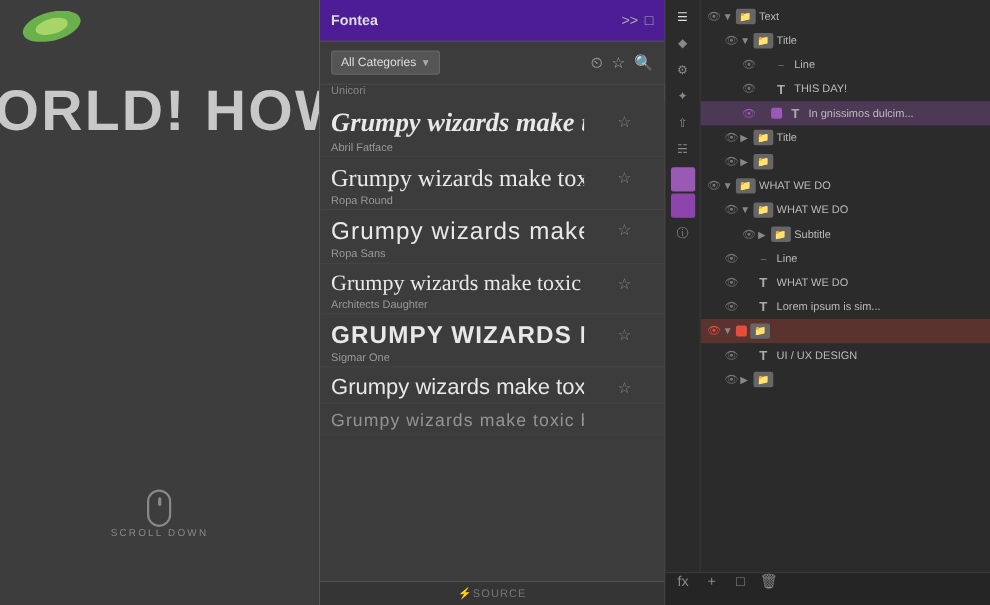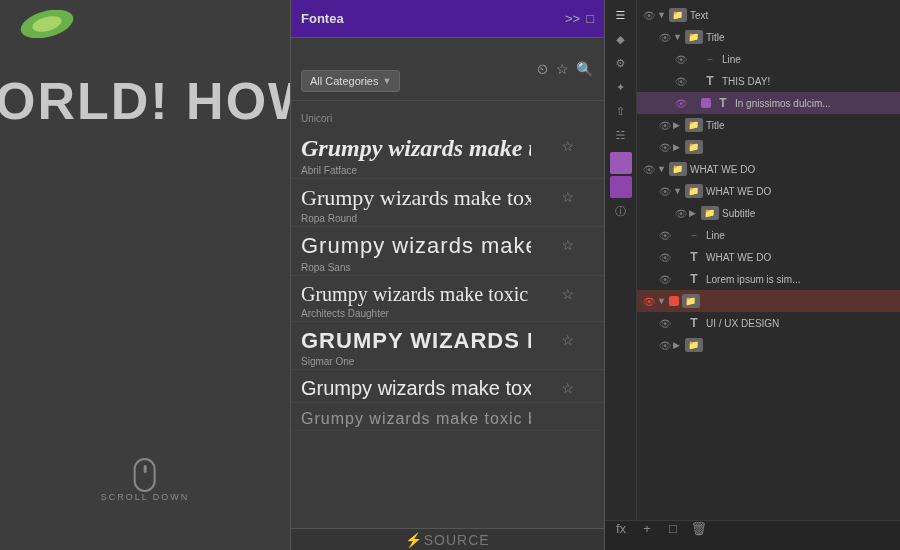--- a/index.html
+++ b/index.html
@@ -37,21 +37,21 @@
       left: -5px;
       font-size: 52px;
       font-weight: 900;
       color: #c8c8c8;
       letter-spacing: 2px;
       line-height: 1;
       white-space: nowrap;
     }
     .scroll-down-container {
       position: absolute;
-      bottom: 48px;
+      bottom: 61px;
       left: 50%;
       transform: translateX(-50%);
       display: flex;
       flex-direction: column;
       align-items: center;
       gap: 0;
     }
     .scroll-mouse {
       width: 22px;
       height: 34px;
@@ -123,21 +123,20 @@
       background: #555;
       border: 1px solid #666;
       color: #ddd;
       font-size: 11px;
       padding: 4px 8px;
       border-radius: 3px;
       display: flex;
       align-items: center;
       gap: 4px;
       cursor: pointer;
-      margin-top: 24px;
     }
     .category-dropdown-arrow {
       font-size: 9px;
       color: #aaa;
     }
     .toolbar-icons {
       display: flex;
       gap: 8px;
       align-items: center;
     }
@@ -151,21 +150,20 @@
       padding: 5px 10px;
       font-size: 11px;
       color: #ccc;
       font-weight: bold;
       background: #3c3c3c;
     }
     .scrollable-label {
       font-size: 10px;
       color: #888;
       padding: 0 10px 4px;
-      margin-top: 12px;
     }
 
     .font-list {
       flex: 1;
       overflow-y: auto;
       background: #3c3c3c;
     }
     .font-list::-webkit-scrollbar { width: 4px; }
     .font-list::-webkit-scrollbar-track { background: #3c3c3c; }
     .font-list::-webkit-scrollbar-thumb { background: #666; border-radius: 2px; }
@@ -210,21 +208,21 @@
     .fontea-footer {
       padding: 4px 10px;
       background: #353535;
       display: flex;
       align-items: center;
       justify-content: center;
       border-top: 1px solid #555;
       height: 22px;
     }
     .fontea-footer-text {
-      font-size: 14px;
+      font-size: 10px;
       color: #777;
       letter-spacing: 1px;
     }
 
     
     .right-sidebar {
       width: 295px;
       height: 550px;
       background: #2b2b2b;
       display: flex;

